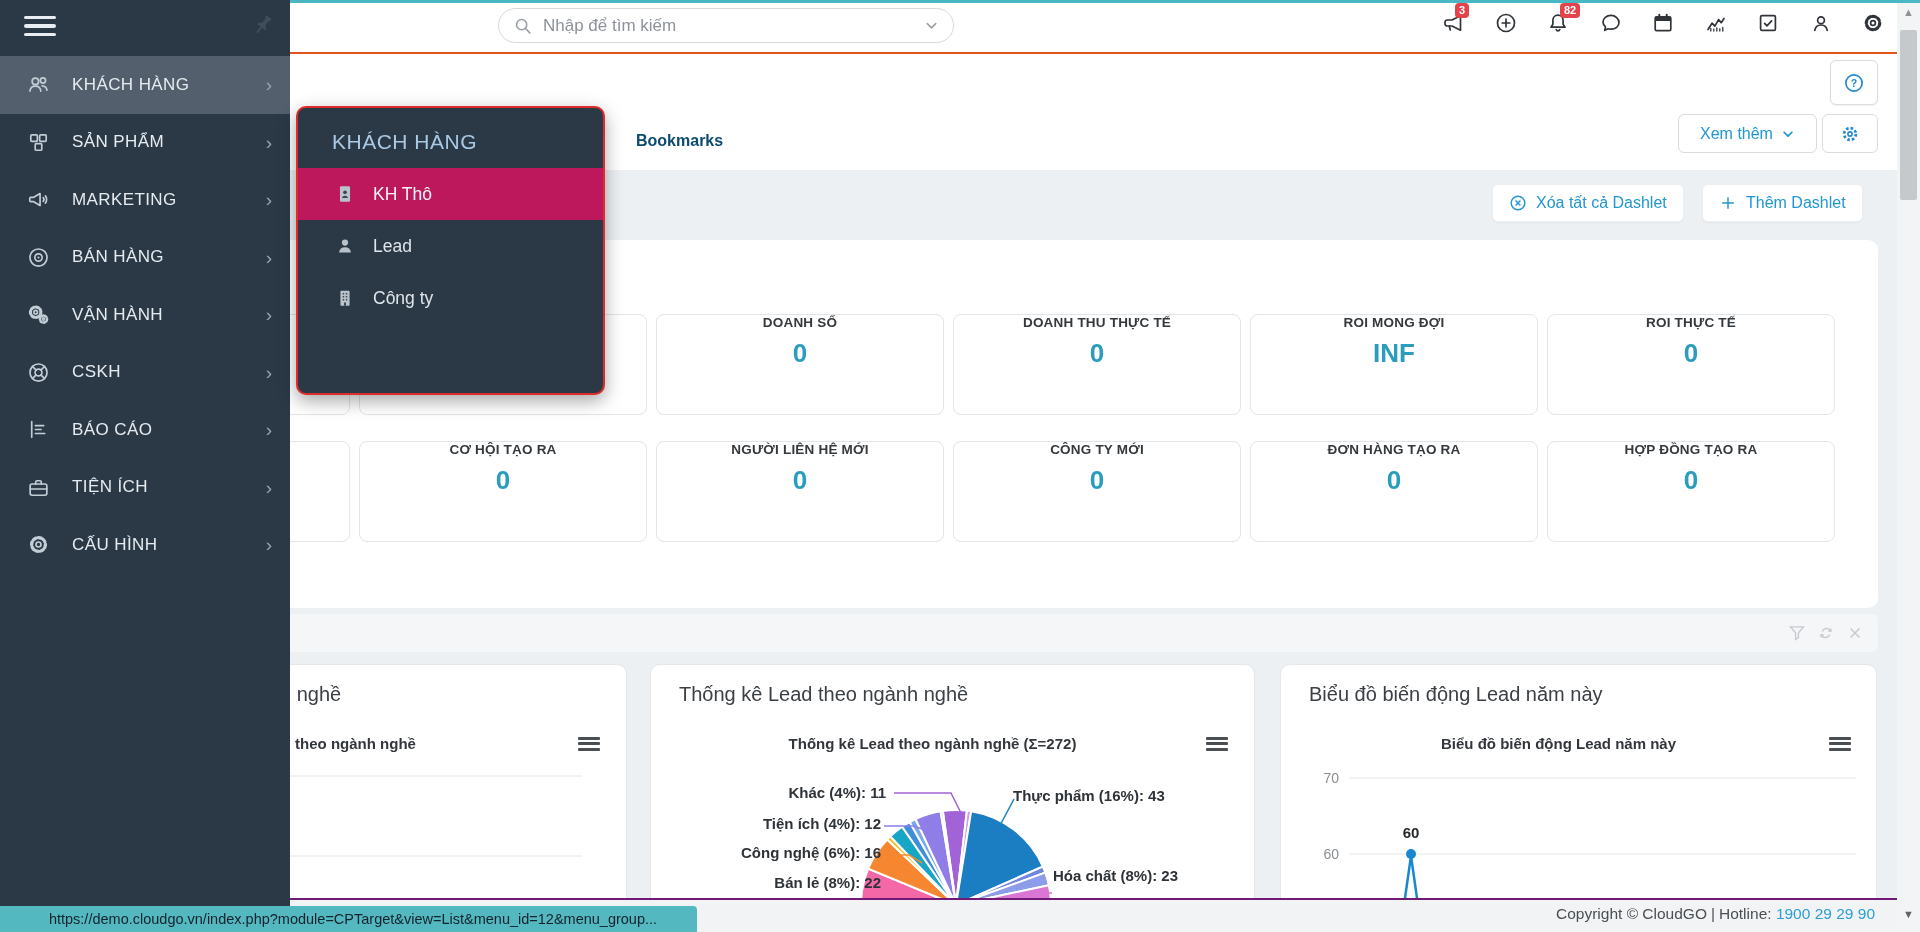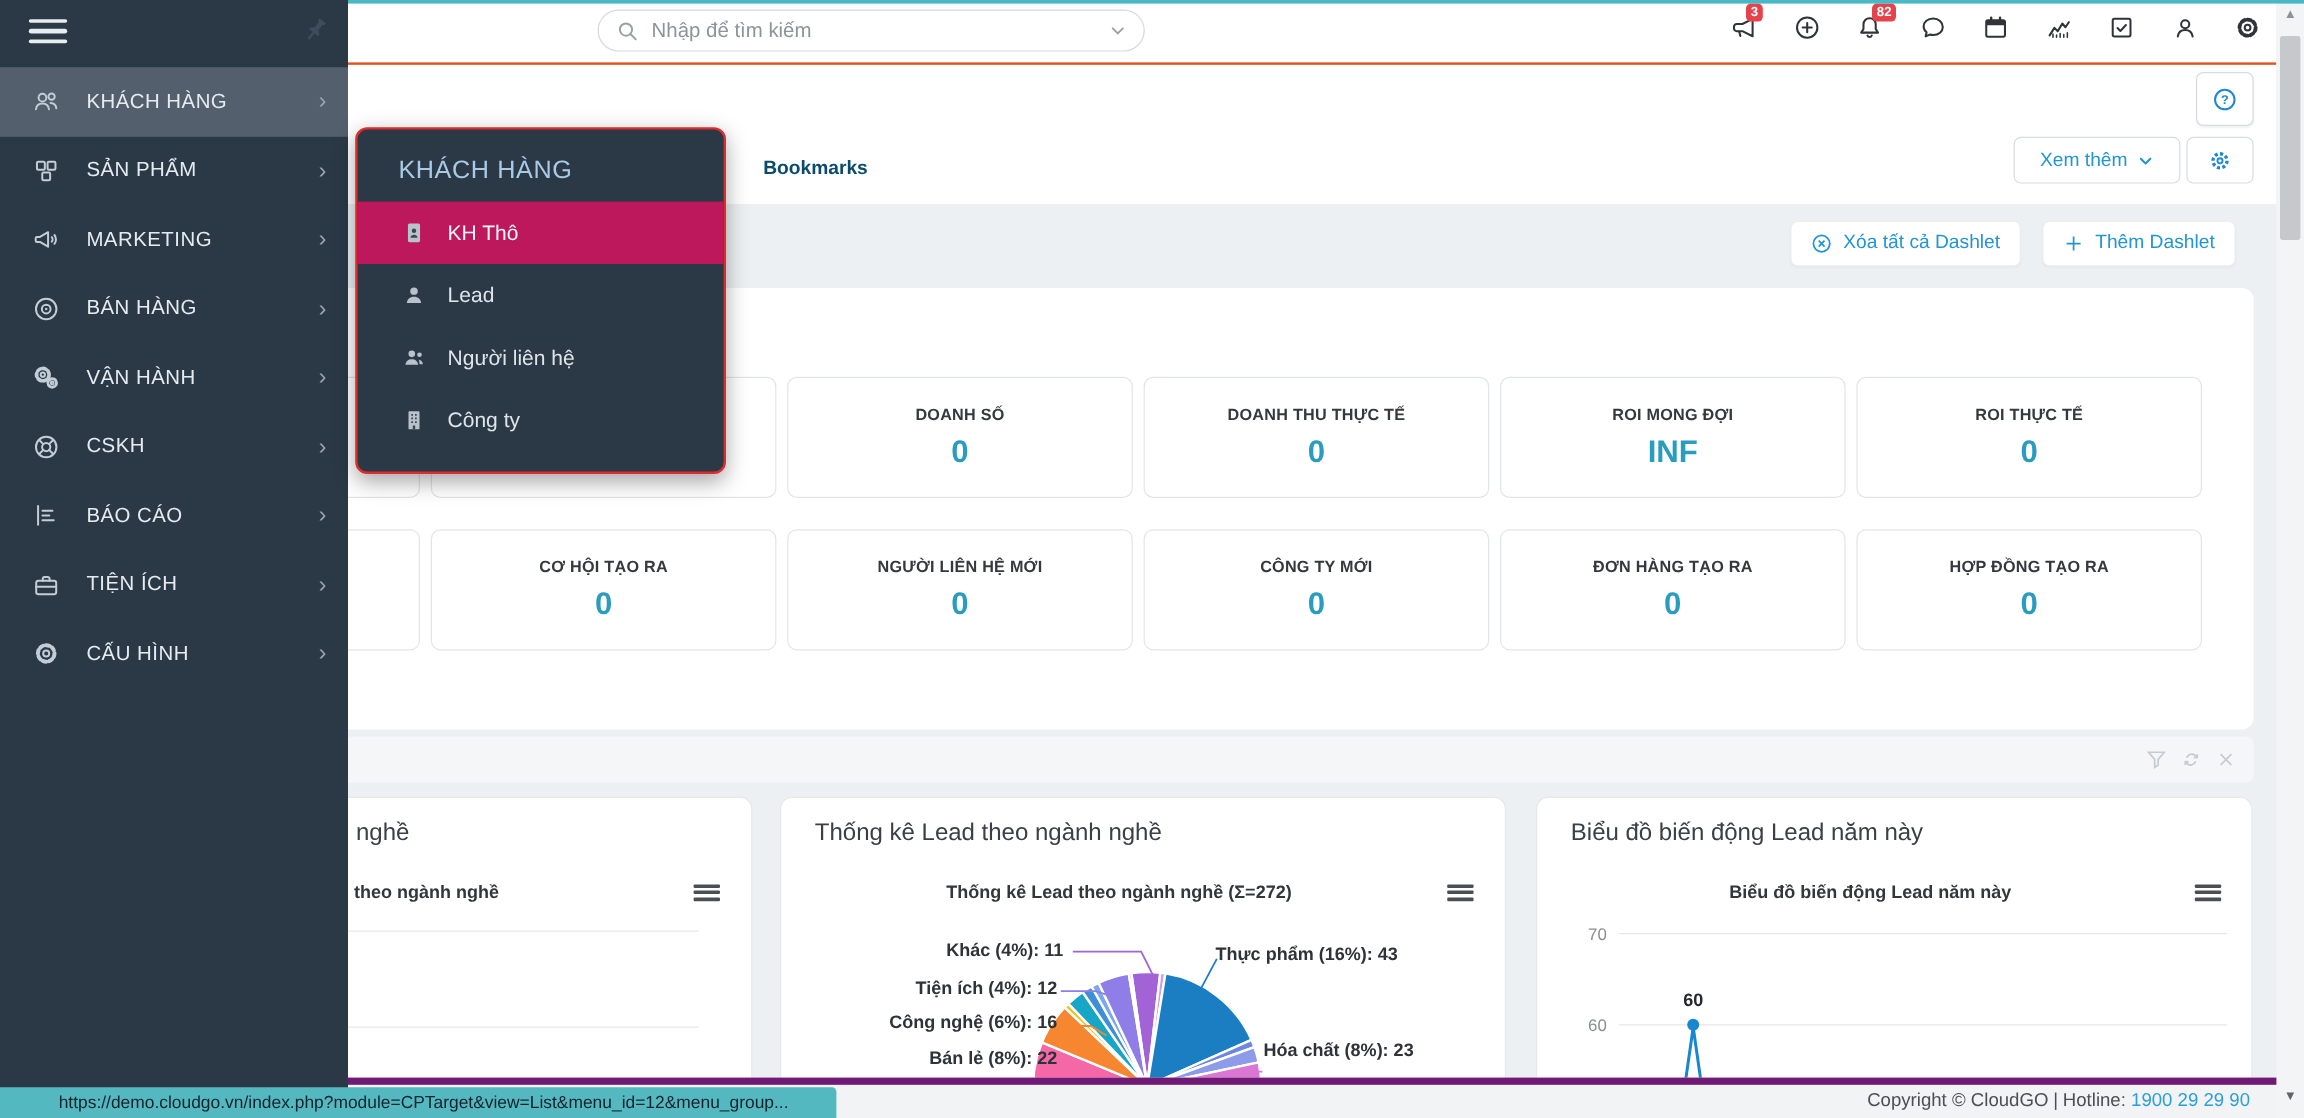--- a/index.html
+++ b/index.html
@@ -37,39 +37,39 @@
     display:flex;align-items:center;gap:9px;padding:0 16px;color:#2196d3;font-size:16px;cursor:pointer;
     box-shadow:0 1px 2px rgba(0,0,0,.04);}
   .dbtn svg{width:18px;height:18px;stroke:#2196d3;fill:none;stroke-width:1.6;}
   #btn-clear{left:1492px;}
   #btn-add{left:1702px;}
   
   #kpi-panel{position:absolute;left:56px;top:240px;width:1822px;height:368px;background:#fff;border-radius:10px;}
   .kpi-row{position:absolute;left:6px;display:flex;gap:9px;}
   #kpi-row1{top:74px;} #kpi-row2{top:201px;}
   .kpi-card{width:288px;height:101px;background:#fff;border:1px solid #e2e5e8;border-radius:8px;
-    display:flex;flex-direction:column;align-items:center;justify-content:center;gap:8px;}
+    display:flex;flex-direction:column;align-items:center;gap:8px;}
   .kpi-label{font-size:13.5px;font-weight:bold;color:#34393e;letter-spacing:.2px;}
   .kpi-value{font-size:26px;font-weight:bold;color:#2a9dbf;}
   
   #dashlet-bar{position:absolute;left:56px;top:614px;width:1822px;height:38px;background:#f5f6f8;border-radius:6px;
     display:flex;align-items:center;justify-content:flex-end;gap:11px;padding-right:14px;}
   #dashlet-bar svg{width:18px;height:18px;stroke:#c6cbd0;fill:none;stroke-width:1.6;cursor:pointer;}
   
   .chart-card{position:absolute;top:664px;height:310px;background:#fff;border:1px solid #e5e8ea;border-radius:10px;overflow:hidden;}
   #card-left{left:34px;width:593px;} #card-pie{left:650px;width:605px;} #card-line{left:1280px;width:597px;}
   .card-title{position:absolute;left:28px;top:18px;font-size:20px;color:#3b4046;}
   .chart-title{position:absolute;left:0;right:40px;top:70px;text-align:center;font-size:15px;font-weight:bold;color:#33373c;}
   .chart-menu{position:absolute;top:72px;display:flex;flex-direction:column;gap:2.6px;cursor:pointer;}
   .chart-menu i{display:block;width:22px;height:2.8px;background:#4a4f54;border-radius:1px;}
   .chart-svg{position:absolute;left:0;top:0;}
   .pie-label{position:absolute;font-size:15px;font-weight:bold;color:#2e3338;white-space:nowrap;}
   
   #footer{position:absolute;left:290px;top:898px;width:1630px;height:34px;background:#f2f3f5;
-    border-top:6px solid #701a75;z-index:50;}
+    border-top:2px solid #701a75;z-index:50;}
   #footer-text{position:absolute;right:45px;top:5px;font-size:15.5px;color:#4a4f54;}
   #footer-text .sep{margin:0 4px;}
   #hotline{color:#2a9fd8;cursor:pointer;}
   #url-tooltip{position:absolute;left:0;top:906px;width:697px;height:40px;background:#54b8c0;
     border-radius:0 4px 4px 0;z-index:80;font-size:14.5px;color:#15232d;line-height:26px;padding-left:9px;
     white-space:nowrap;overflow:hidden;text-align:center;}
   
   #sidebar{position:absolute;left:0;top:0;width:290px;height:932px;background:#2b3947;z-index:70;}
   #side-head{position:relative;height:56px;}
   #hamburger{position:absolute;left:24px;top:16px;width:32px;cursor:pointer;}
@@ -469,29 +469,20 @@
         </div>
         <div class="fly-item">
           <svg viewBox="0 0 24 24">
             <circle cx="12" cy="8.3" r="3.4" class="f"></circle>
             <path d="M5.5 19c.4-3.6 3-5.6 6.5-5.6s6.1 2 6.5 5.6z" class="f"></path>
           </svg>
           <span>Lead</span>
         </div>
         <div class="fly-item">
           <svg viewBox="0 0 24 24">
-            <circle cx="10" cy="8.6" r="3" class="f"></circle>
-            <path d="M4.2 18.6c.3-3.2 2.6-5 5.8-5s5.4 1.8 5.8 5z" class="f"></path>
-            <circle cx="17" cy="9.4" r="2.1" class="f"></circle>
-            <path d="M16.6 13.9c2 .4 3.2 1.8 3.5 4.1h-3z" class="f"></path>
-          </svg>
-          <span>Người liên hệ</span>
-        </div>
-        <div class="fly-item">
-          <svg viewBox="0 0 24 24">
             <rect x="7" y="4" width="10" height="16.5" rx="0.8" class="f"></rect>
             <path class="b" d="M9.5 6.5h1.6v1.6H9.5zM12.9 6.5h1.6v1.6h-1.6zM9.5 9.8h1.6v1.6H9.5zM12.9 9.8h1.6v1.6h-1.6zM9.5 13.1h1.6v1.6H9.5zM12.9 13.1h1.6v1.6h-1.6zM10.9 17h2.2v3.5h-2.2z"></path>
           </svg>
           <span>Công ty</span>
         </div>
       </div>
   </div>
 
   <div id="teal-strip"></div>
 

